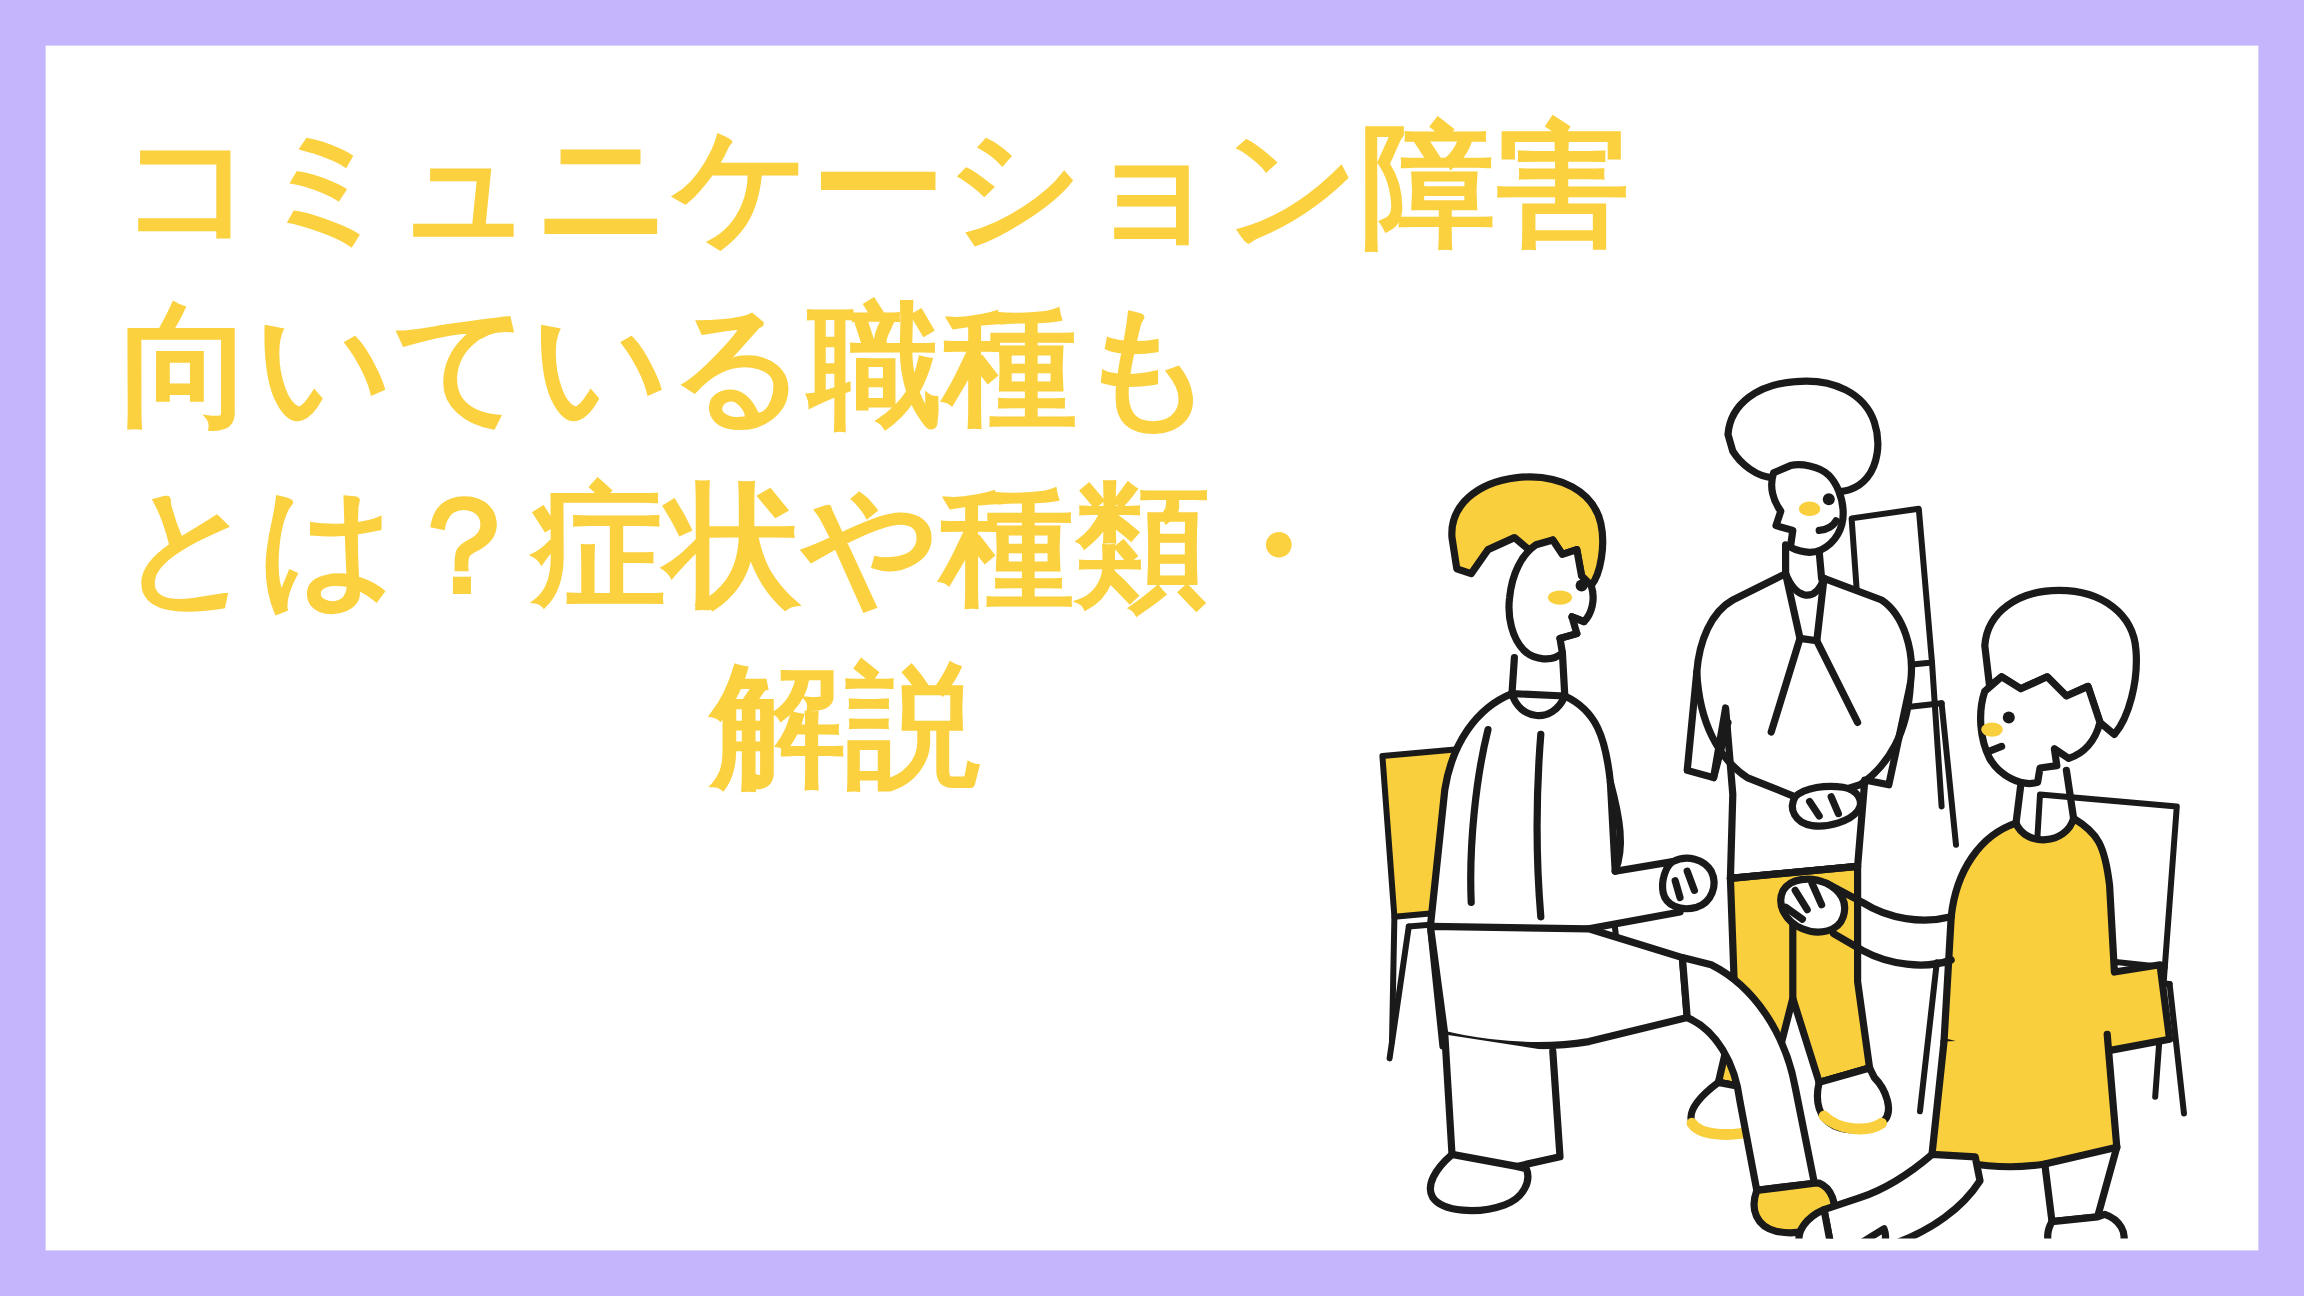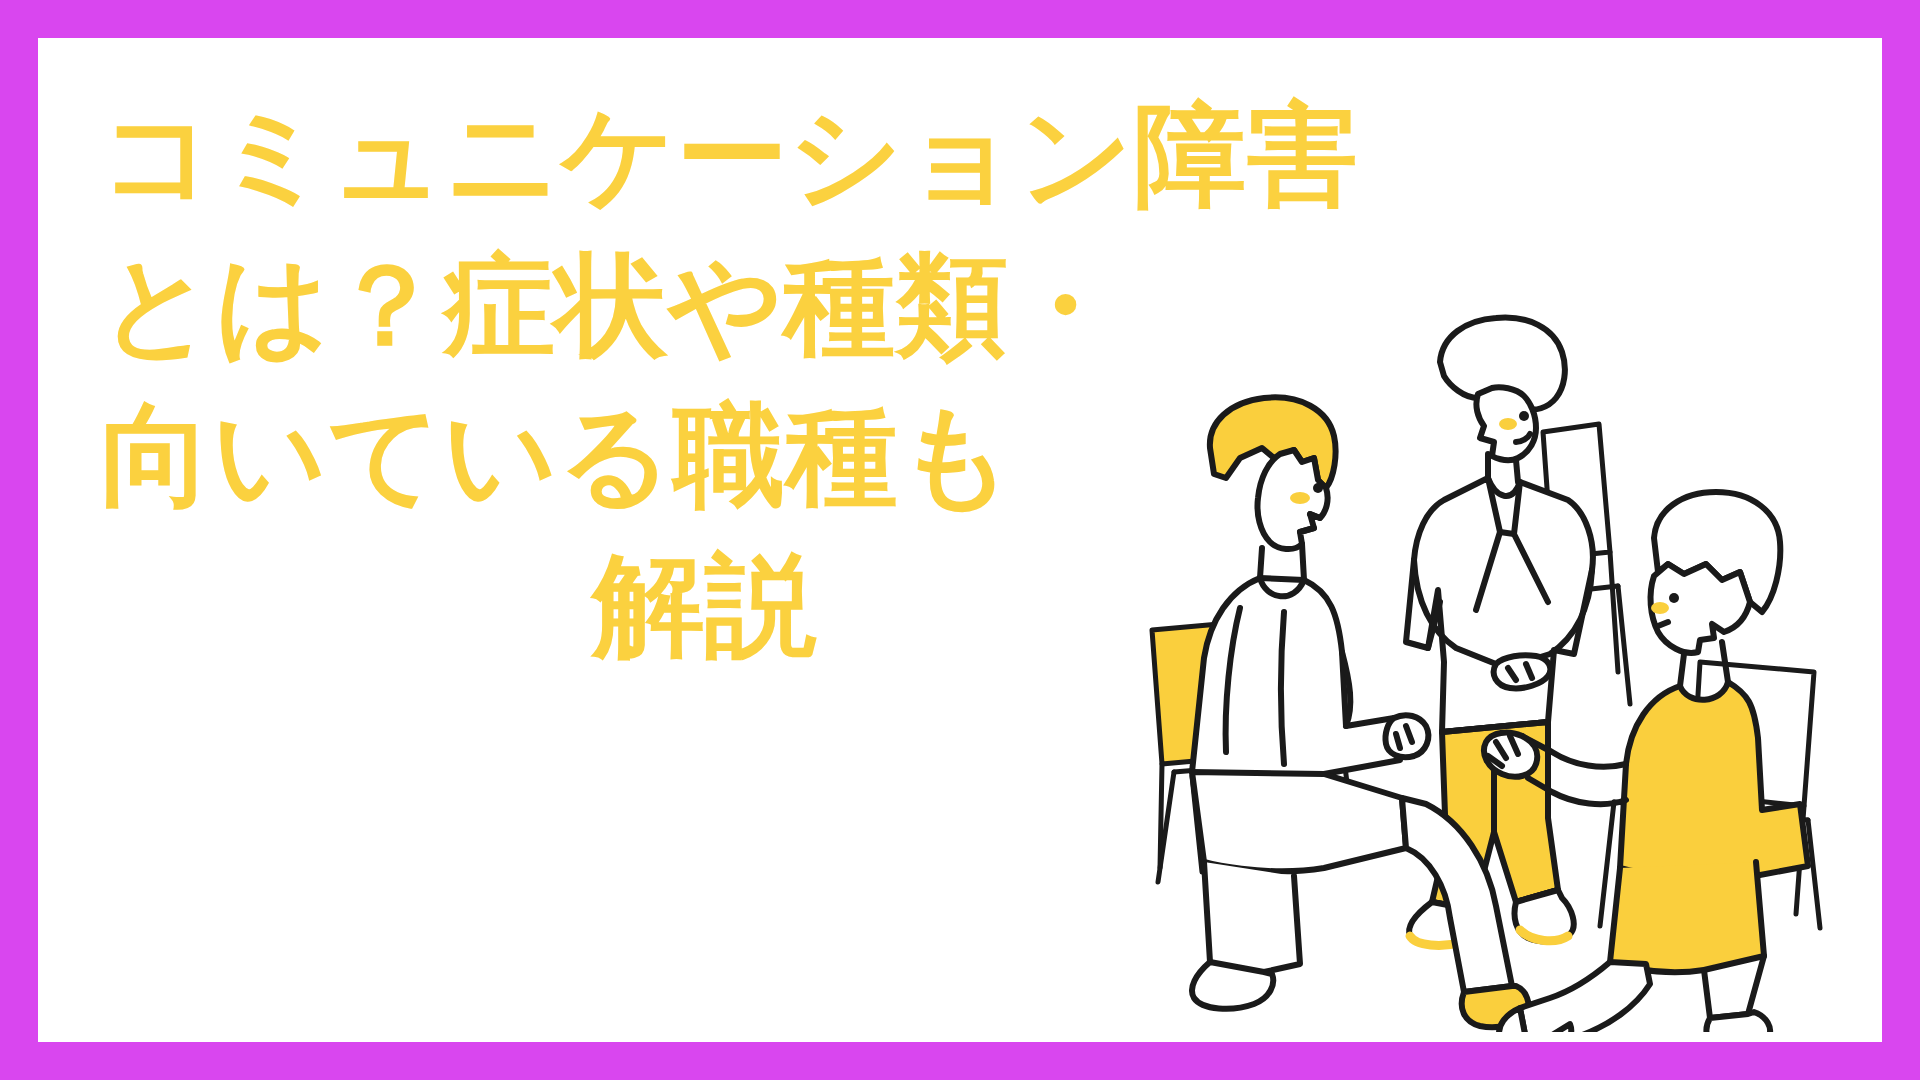--- a/index.html
+++ b/index.html
@@ -50,27 +50,27 @@
     bottom: 10px;
     width: 720px;
     height: 730px;
     pointer-events: none;
   }
   #illustration svg { display: block; width: 100%; height: 100%; }
 </style>
 </head>
 <body>
 
-<div id="stage" style="background: #d946ef;">
+<div id="stage" style="background: #c4b5fd;">
   <div id="card" style="background: rgb(255, 255, 255);">
 
     <div id="title-block">
       <span class="title-line" style="color: rgb(251, 209, 63);">コミュニケーション障害</span>
+      <span class="title-line" style="color: rgb(251, 209, 63);">向いている職種も</span>
       <span class="title-line" style="color: rgb(251, 209, 63);">とは？症状や種類・</span>
-      <span class="title-line" style="color: rgb(251, 209, 63);">向いている職種も</span>
       <span class="title-line" style="color: rgb(251, 209, 63); text-align: center;">解説</span>
     </div>
 
     <div id="illustration">
       <svg viewBox="0 0 720 730" xmlns="http://www.w3.org/2000/svg" fill="none" stroke="#1A1A1A" stroke-width="6" stroke-linecap="round" stroke-linejoin="round">
 
         <g>
 
           <g stroke-width="5">
             <path d="M399 130 L455 122 L466 250 L408 256 Z"></path>

